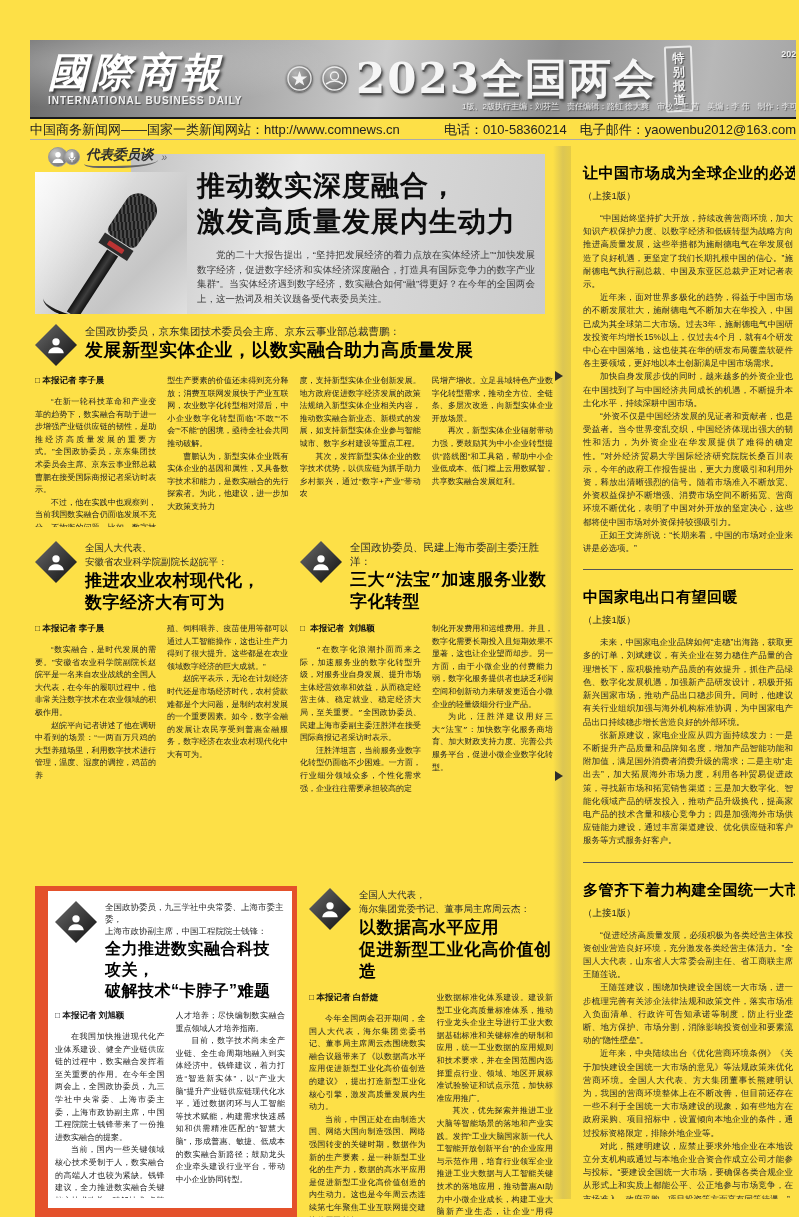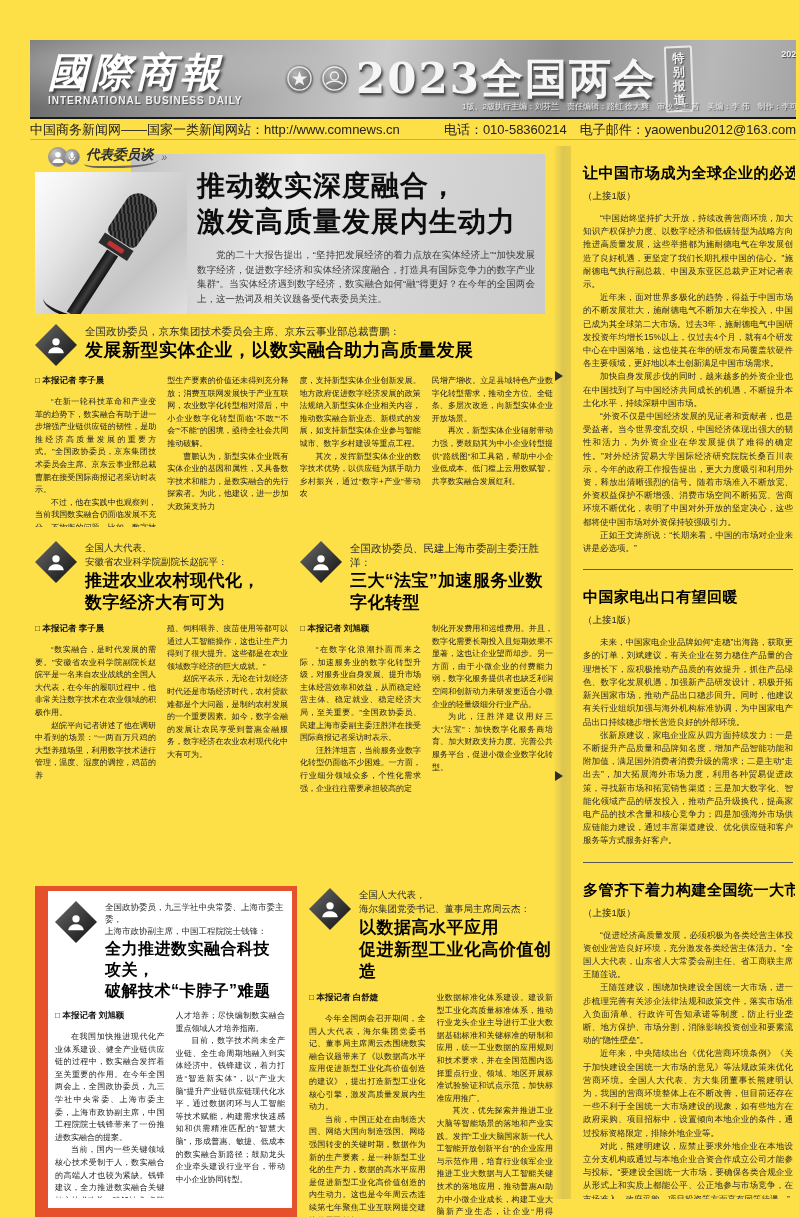--- a/index.html
+++ b/index.html
@@ -90,21 +90,21 @@
   .para { font-size:8px; line-height:12.6px; color:#222; text-align:justify; text-indent:2em; }
   .col.cont .para:first-child { text-indent:0; }
 
   .a2 { margin-bottom:12px; }
   .a2 .cols { height:152px; }
   .two-row { display:flex; gap:12px; margin-bottom:13px; }
   .a3 { width:253px; flex:0 0 auto; }
   .a3 .kicker,.a5 .kicker,.a6 .kicker { font-size:9.5px; }
   .a3 .art-hl,.a4 .art-hl,.a5 .art-hl,.a6 .art-hl { font-size:17px; line-height:22px; }
   .a3 .cols { height:212px; }
-  .a4 { flex:1; }
+  .a4 { flex:1;font-family:Liberation Mono, monospace; }
   .a4 .cols { height:250px; }
   .a5 { flex:1; }
   .a5 .cols { height:226px; }
   .a6 { width:262px; flex:0 0 auto; border:5px solid #e4512b; border-left-width:13px; border-bottom-width:10px;
     padding:8px 7px 6px 7px; background:#fff; }
   .a6 .cols { height:188px; }
   .a6 .kicker { font-size:8.5px; line-height:12px; }
   .a6 .art-hl { font-size:16px; line-height:21px; }
 
   

